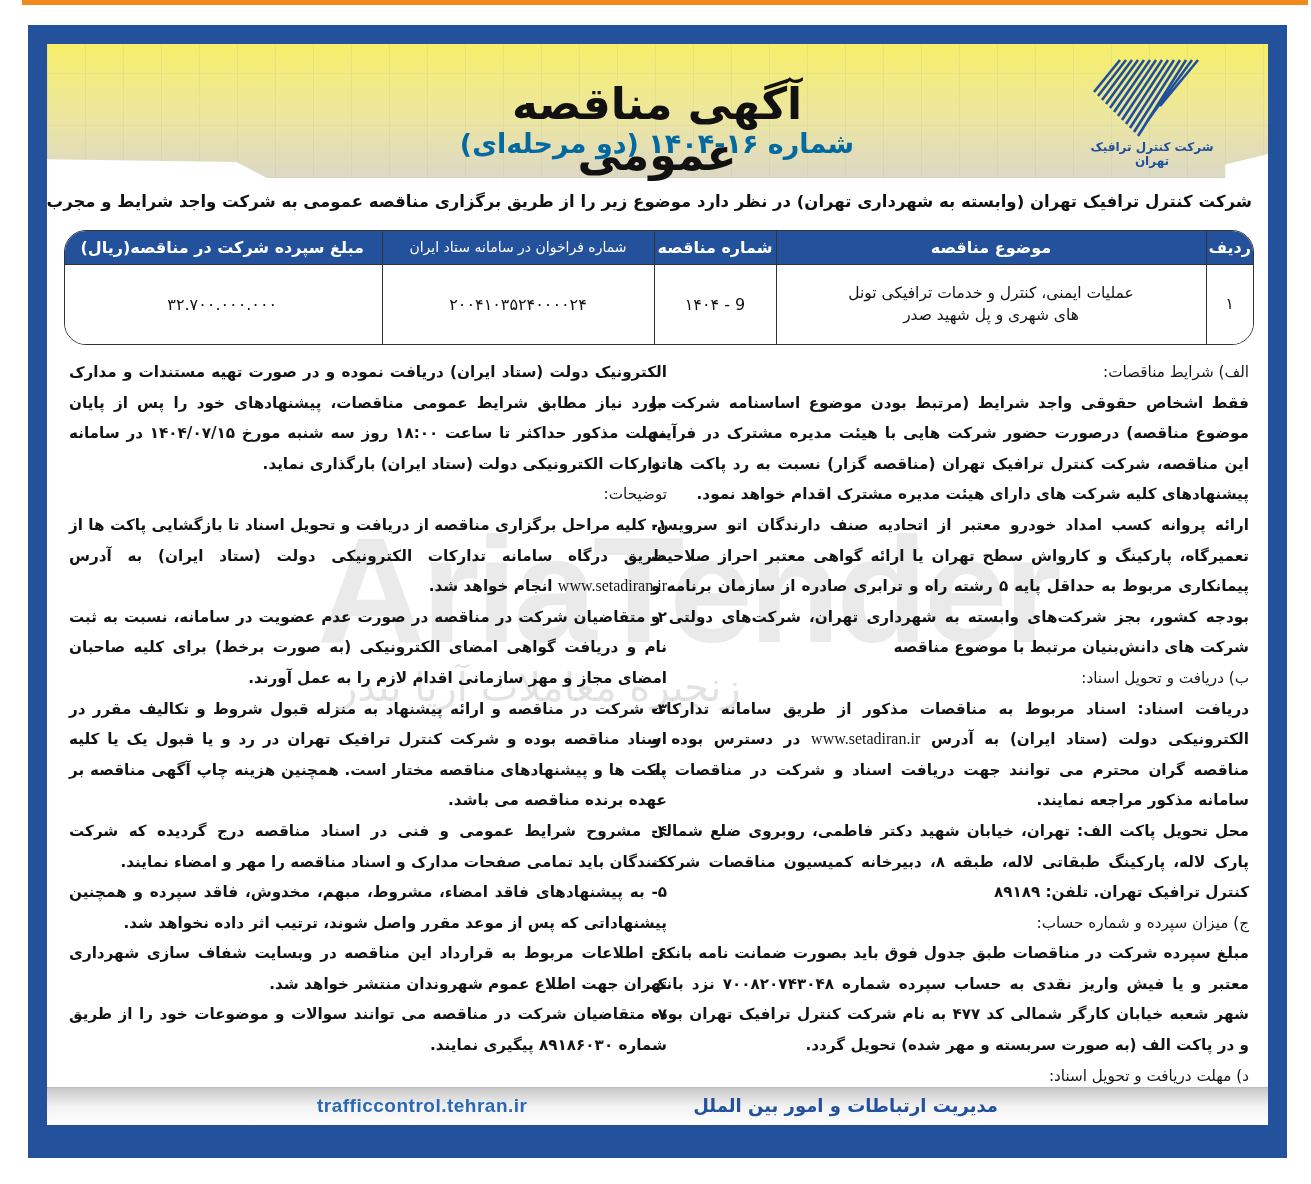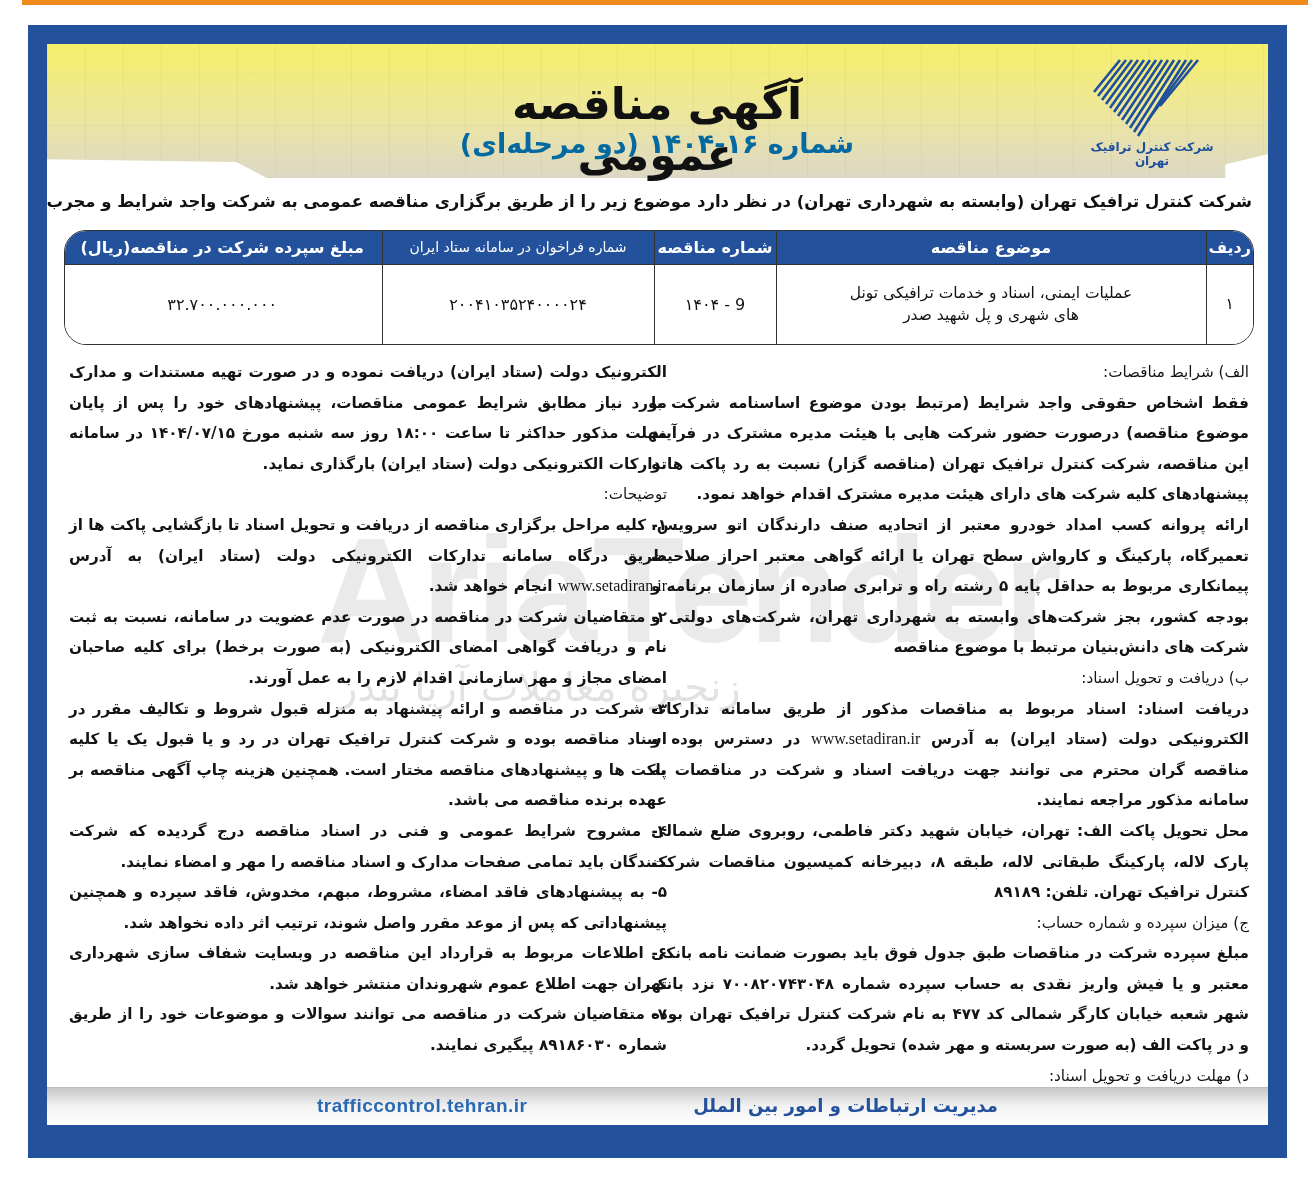--- a/index.html
+++ b/index.html
@@ -151,21 +151,21 @@
             <th>ردیف</th>
             <th>موضوع مناقصه</th>
             <th>شماره مناقصه</th>
             <th class="small">شماره فراخوان در سامانه ستاد ایران</th>
             <th>مبلغ سپرده شرکت در مناقصه(ریال)</th>
           </tr>
         </thead>
         <tbody>
           <tr>
             <td>۱</td>
-            <td style="padding:0 60px">عملیات ایمنی، اسناد و خدمات ترافیکی تونل های شهری و پل شهید صدر</td>
+            <td style="padding:0 60px">عملیات ایمنی، کنترل و خدمات ترافیکی تونل های شهری و پل شهید صدر</td>
             <td class="num">9 - ۱۴۰۴</td>
             <td class="num">۲۰۰۴۱۰۳۵۲۴۰۰۰۰۲۴</td>
             <td class="num">۳۲.۷۰۰.۰۰۰.۰۰۰</td>
           </tr>
         </tbody>
       </table>
     </div>
 
     <div class="watermark">
       <div class="wm-brand">AriaTender</div>

